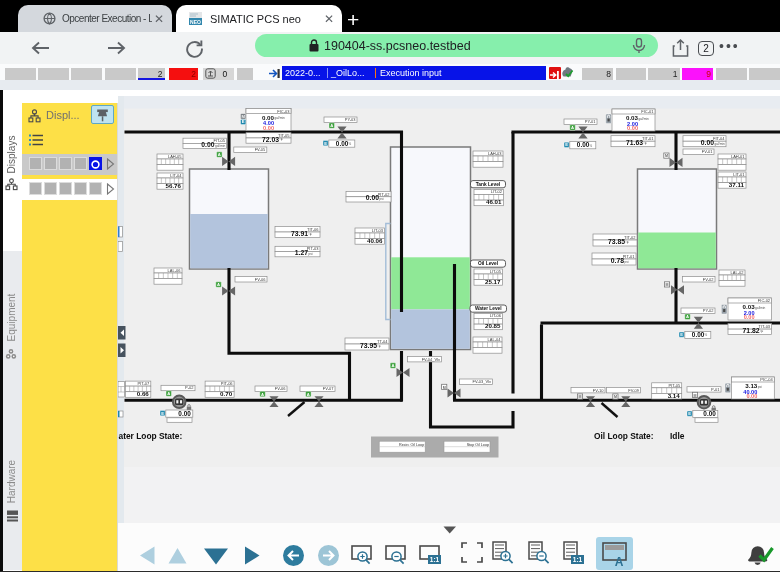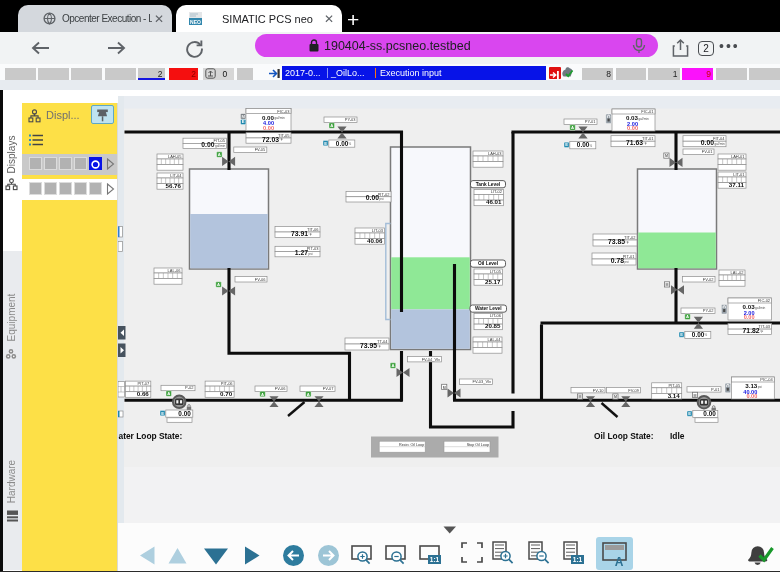--- a/index.html
+++ b/index.html
@@ -7,21 +7,21 @@
 
 #tabbar{left:0;top:0;width:780px;height:32px;background:#000}
 .tab{top:5px;height:27px;border-radius:10px 10px 0 0;display:flex;align-items:center}
 #tab1{left:18px;width:154px;background:#d4d8dd}
 #tab1 .tt{color:#3c4043;font-size:10px;letter-spacing:-0.5px;white-space:nowrap;overflow:hidden;width:90px}
 #tab2{left:176px;width:166px;background:#fff}
 #tab2 .tt{color:#202124;font-size:11px;white-space:nowrap}
 .tclose{color:#5f6368;font-size:12px;margin-left:auto;margin-right:8px}
 #plus{left:347px;top:8px;color:#fff;font-size:21px;font-weight:300}
 #navbar{left:0;top:32px;width:780px;height:32px;background:#f1f3f4}
-#pill{left:255px;top:2px;width:403px;height:23px;background:#d946ef;border-radius:11.5px}
+#pill{left:255px;top:2px;width:403px;height:23px;background:#86efac;border-radius:11.5px}
 #addr{left:54px;top:0;height:23px;display:flex;align-items:center;color:#202124;font-size:12.5px}
 #apptb{left:0;top:64px;width:780px;height:16px;background:#fafbfc}
 .gbtn{top:3.5px;height:12px;background:#c9c9c9;font-size:8.5px;color:#222;text-align:right;padding-right:2px;line-height:12px}
 #stripe{left:0;top:80px;width:780px;height:10px;background:#e7ebf0}
 
 #sideblack{left:0;top:90px;width:2.5px;height:482px;background:#0a0a0a}
 #sidestrip{left:2.5px;top:90px;width:20px;height:480px;background:#e9ebee}
 #sidewhite{left:2.5px;top:90px;width:20px;height:161px;background:#fff}
 .vtext{transform:rotate(-90deg);transform-origin:center;font-size:10px;white-space:nowrap}
 #panel{left:22px;top:103px;width:96px;height:480px;background:#fde047;border-right:1px solid #d9d9d9}
@@ -42,21 +42,21 @@
     <span class="tt" style="margin-left:6px">Opcenter Execution - Lo</span>
     <span class="tclose">✕</span>
   </div>
   <div class="abs tab" id="tab2">
     <svg width="13" height="13" style="margin-left:13px" viewBox="0 0 13 13">
         <rect width="13" height="13" fill="#e4e6e8"></rect>
         <rect y="6" width="13" height="7" fill="#3287ad"></rect>
         <text x="6.5" y="11.5" font-size="5" fill="#fff" text-anchor="middle" font-weight="bold" font-family="Liberation Sans">NEO</text>
         <path d="M1,2 h8 M1,4 h6" stroke="#9db6c4" stroke-width="0.8"></path>
       </svg>
-    <span class="tt" style="margin-left:20px">SIMATIC PCS neo</span>
+    <span class="tt" style="margin-left:8px">SIMATIC PCS neo</span>
     <span class="tclose">✕</span>
   </div>
   <div class="abs" id="plus">+</div>
   <div class="abs" id="navbar">
     <svg class="abs" style="left:30px;top:7px" width="21" height="18" viewBox="0 0 21 18">
         <path d="M19,9 H3 M9,3.5 L3,9 L9,14.5" stroke="#5f6368" stroke-width="1.9" fill="none"></path>
       </svg>
     <svg class="abs" style="left:106px;top:7px" width="21" height="18" viewBox="0 0 21 18">
         <path d="M2,9 H18 M12,3.5 L18,9 L12,14.5" stroke="#5f6368" stroke-width="1.9" fill="none"></path>
       </svg>
@@ -97,21 +97,21 @@
           <path d="M5.5,8 V3 M3.5,5 L5.5,3 L7.5,5 M3,8 h5" stroke="#555" stroke-width="1" fill="none"></path>
         </svg>
       <span style="position:absolute;left:20px;top:0;color:#111">0</span>
     </div>
     <div class="abs gbtn" style="left:236.5px;width:16px"></div>
     <svg class="abs" style="left:269px;top:4px" width="11" height="11" viewBox="0 0 11 11">
         <path d="M0,5.5 H7 M4,2 L7.5,5.5 L4,9" stroke="#1456c0" stroke-width="1.6" fill="none"></path>
         <rect x="8.5" y="1" width="2.2" height="9" fill="#333"></rect>
       </svg>
     <div class="abs" style="left:282px;top:2px;width:264px;height:14px;background:#0713e8;color:#fff;font-size:9px;display:flex;align-items:center">
-      <span style="width:46px;padding-left:3px;border-right:1px solid #8891f5;white-space:nowrap;overflow:hidden">2017-0...</span>
+      <span style="width:46px;padding-left:3px;border-right:1px solid #8891f5;white-space:nowrap;overflow:hidden">2022-0...</span>
       <span style="width:48px;padding-left:3px;border-right:1px solid #f97316;white-space:nowrap;overflow:hidden">_OilLo...</span>
       <span style="padding-left:4px;white-space:nowrap">Execution input</span>
     </div>
     <div class="abs" style="left:548.5px;top:3px;width:12px;height:12px;background:#e01010;border-radius:1px">
       <svg width="10" height="10" viewBox="0 0 10 10" style="margin:1px">
           <path d="M0,5 H5.5 M3,2.5 L5.8,5 L3,7.5" stroke="#fff" stroke-width="1.4" fill="none"></path>
           <rect x="7" y="1" width="1.8" height="8" fill="#fff"></rect>
         </svg>
     </div>
     <svg class="abs" style="left:561px;top:3px" width="13" height="13" viewBox="0 0 13 13">

